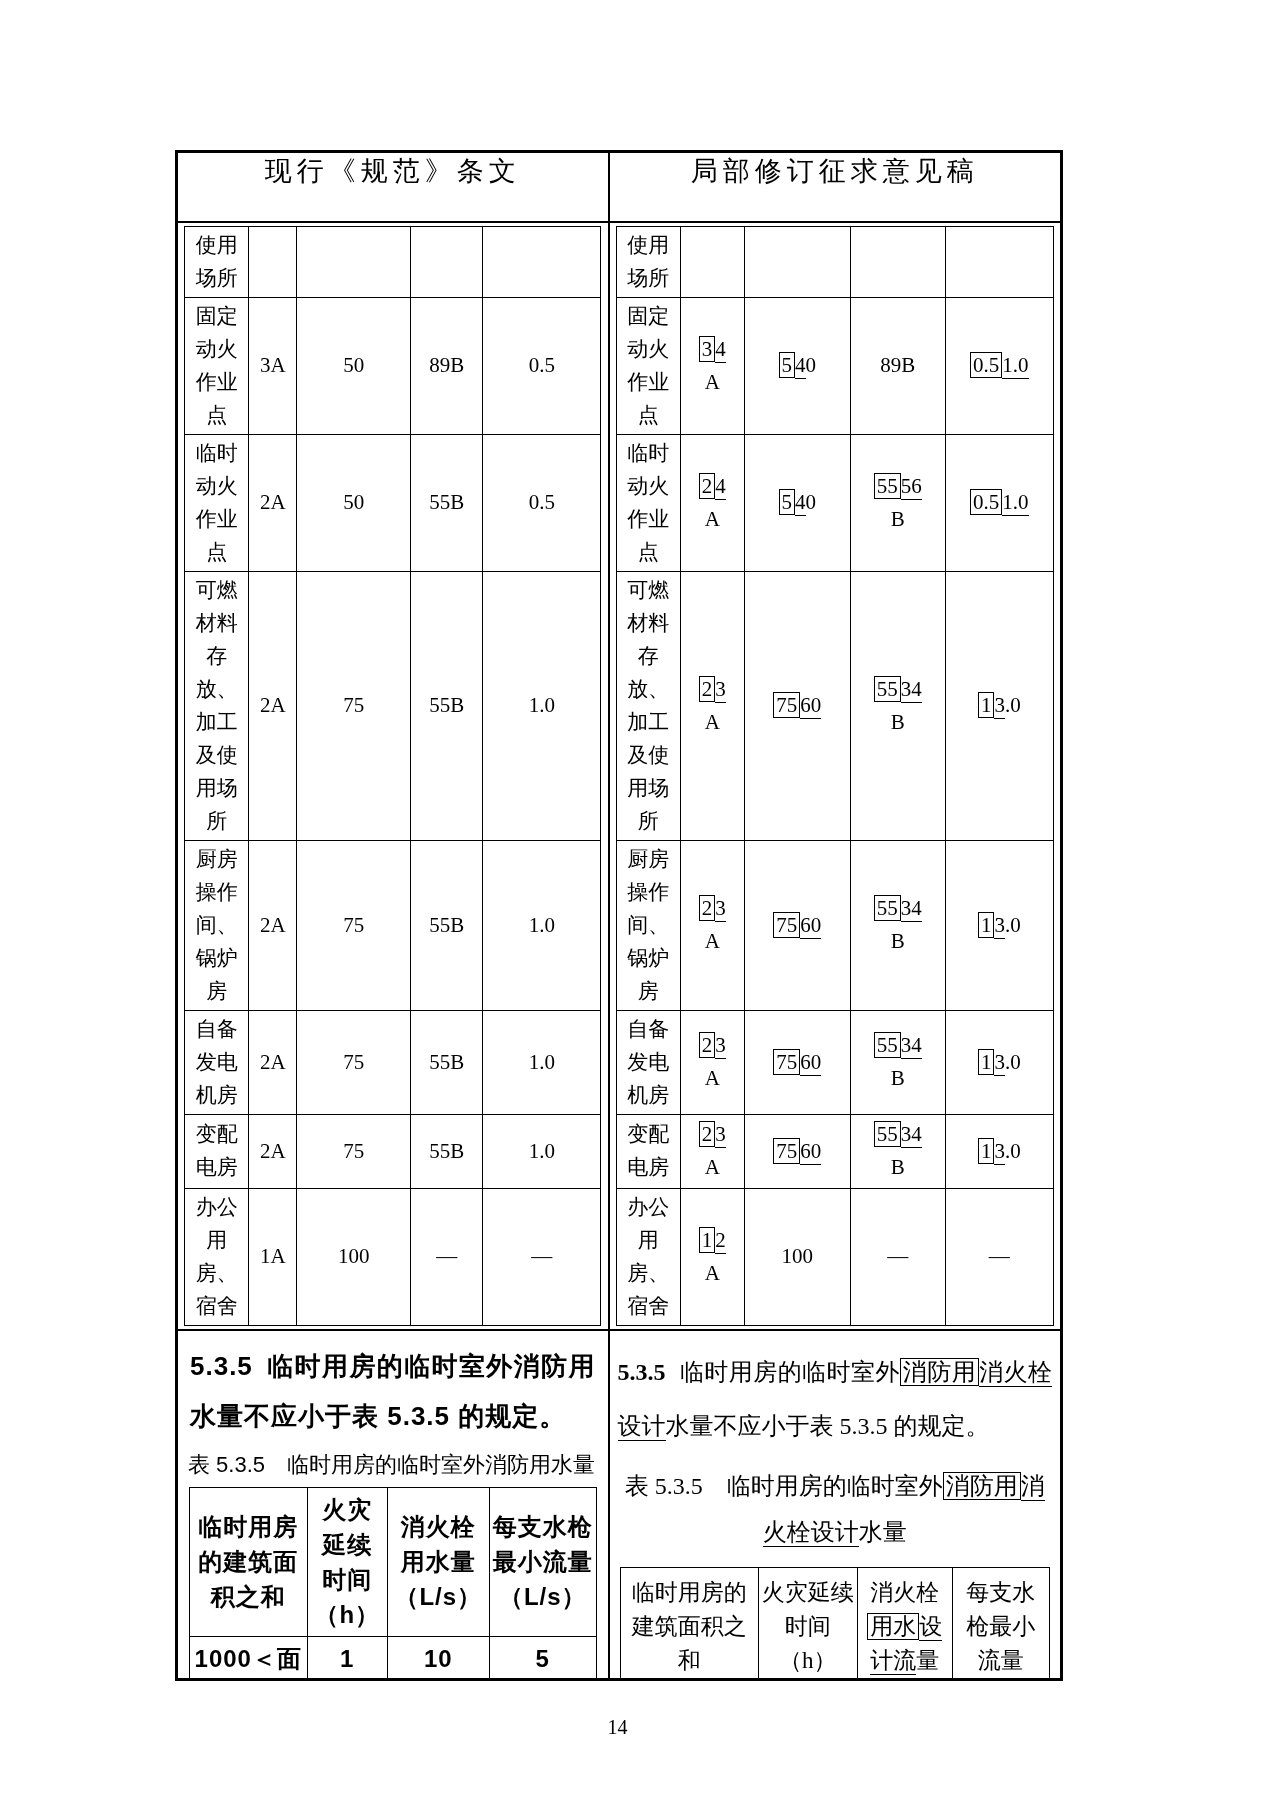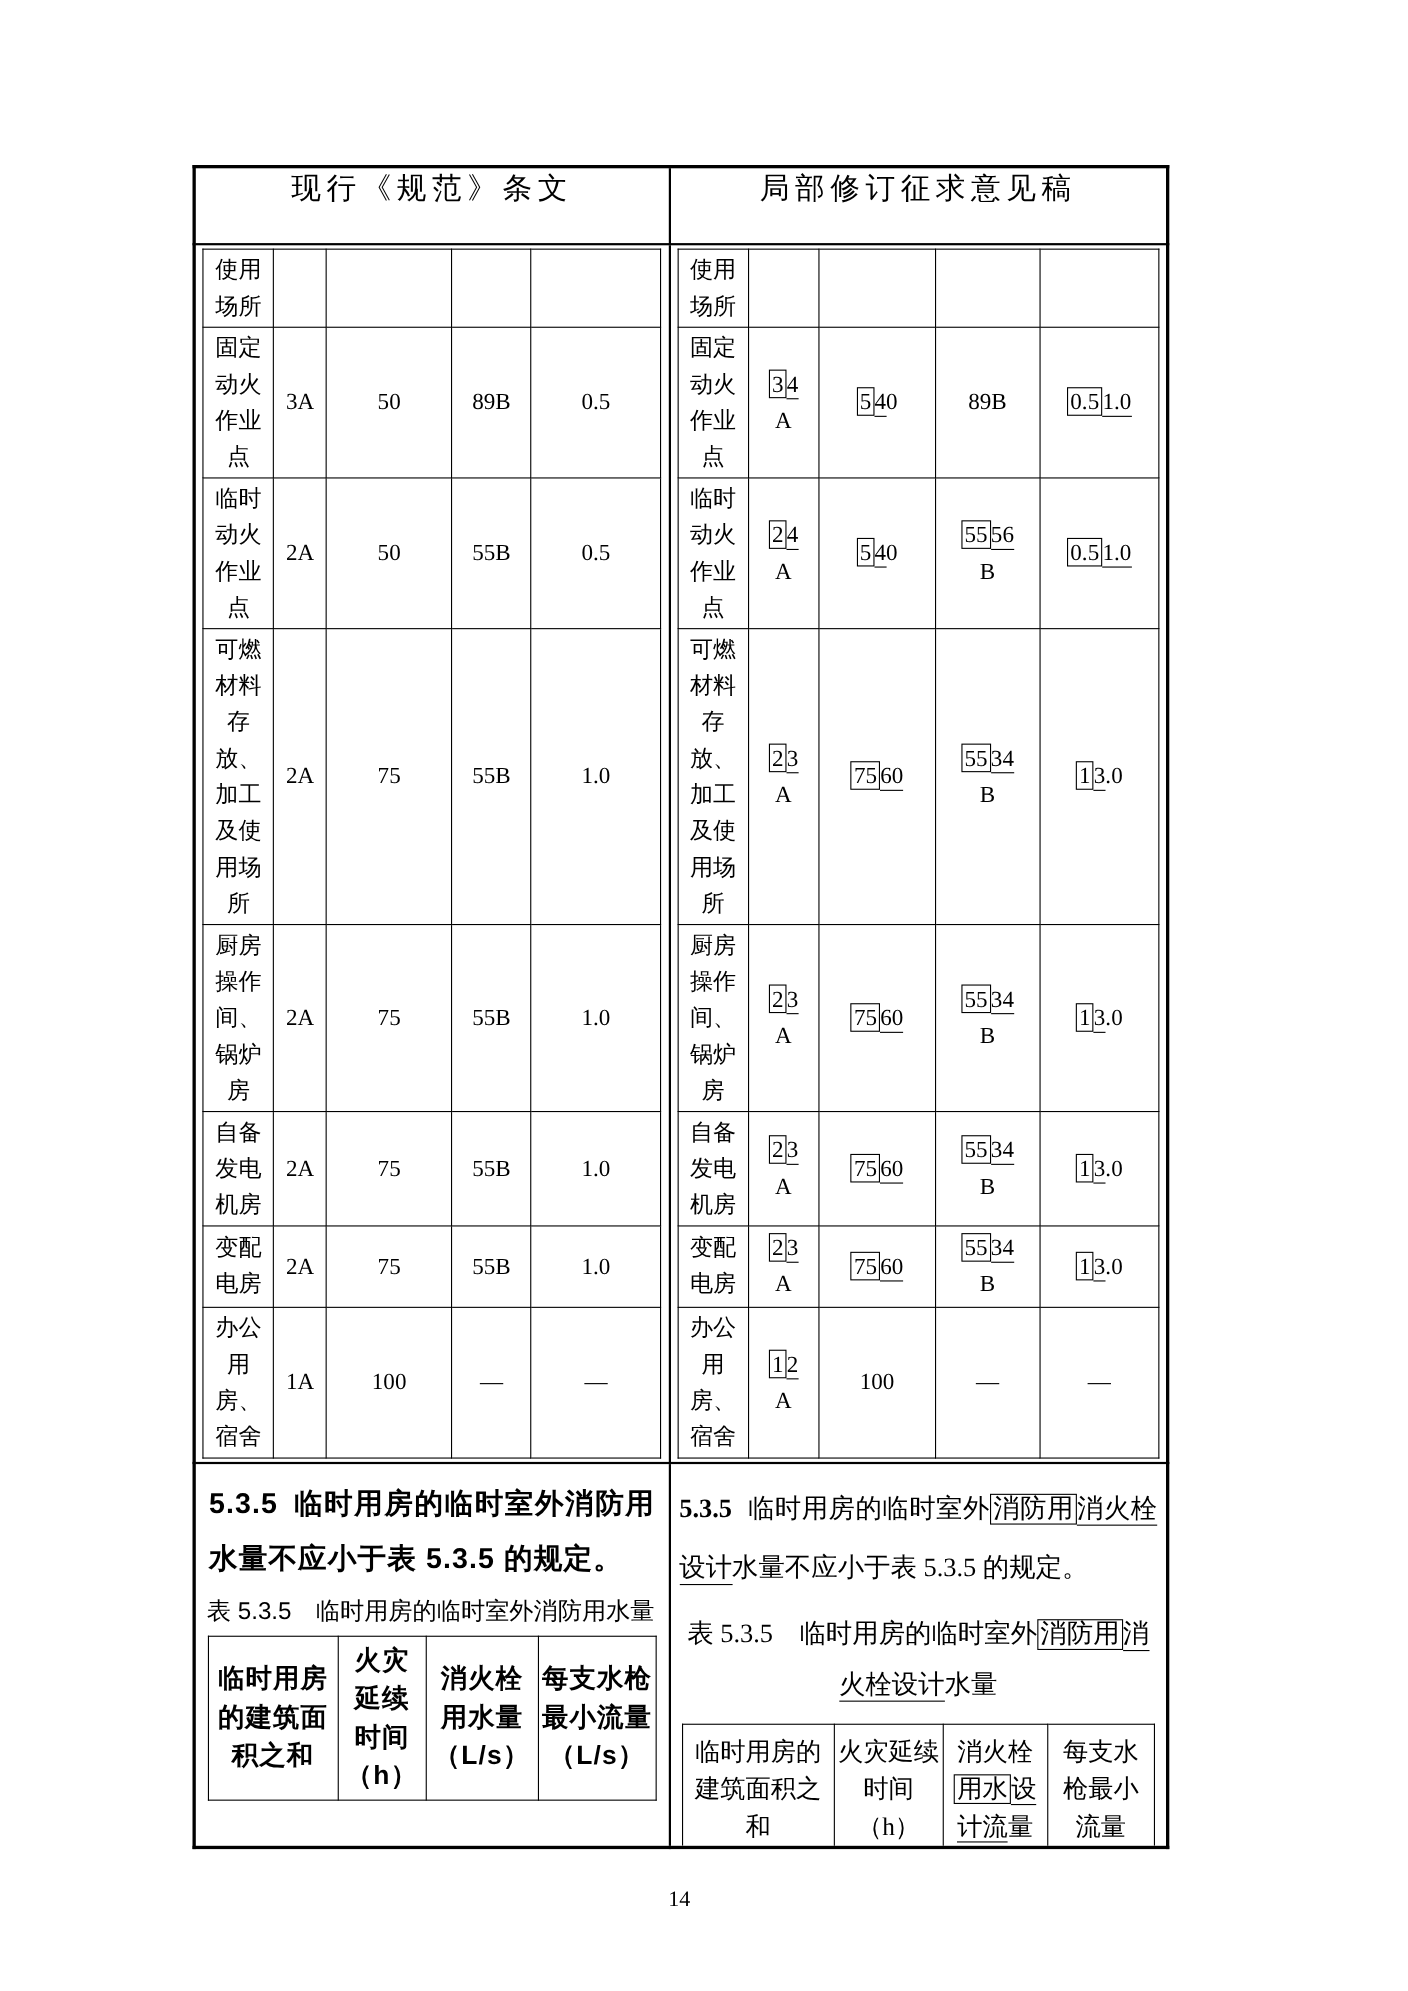--- a/index.html
+++ b/index.html
@@ -269,20 +269,26 @@
                 <col style="width:80px">
                 <col style="width:102px">
                 <col style="width:107px">
               </colgroup>
             <tbody>
                 <tr>
                   <td><span>临时用房的建筑面积之和</span></td>
                   <td><span>火灾延续时间（h）</span></td>
                   <td><span>消火栓用水量（L/s）</span></td>
                   <td><span>每支水枪最小流量（L/s）</span></td>
+                </tr>
+                <tr>
+                  <td><span>1000＜面</span></td>
+                  <td><span>1</span></td>
+                  <td><span>10</span></td>
+                  <td><span>5</span></td>
                 </tr>
               </tbody>
           </table>
         </div>
       </td>
       <td>
         <div class="z2">
           <p class="clause-right">
             <span class="cnum">5.3.5</span><span><span>临时用房的临时室外</span><span class="m-del">消防用</span><span class="m-add">消火栓设计</span><span>水量不应小于表 5.3.5 的规定。</span></span>
           </p>

